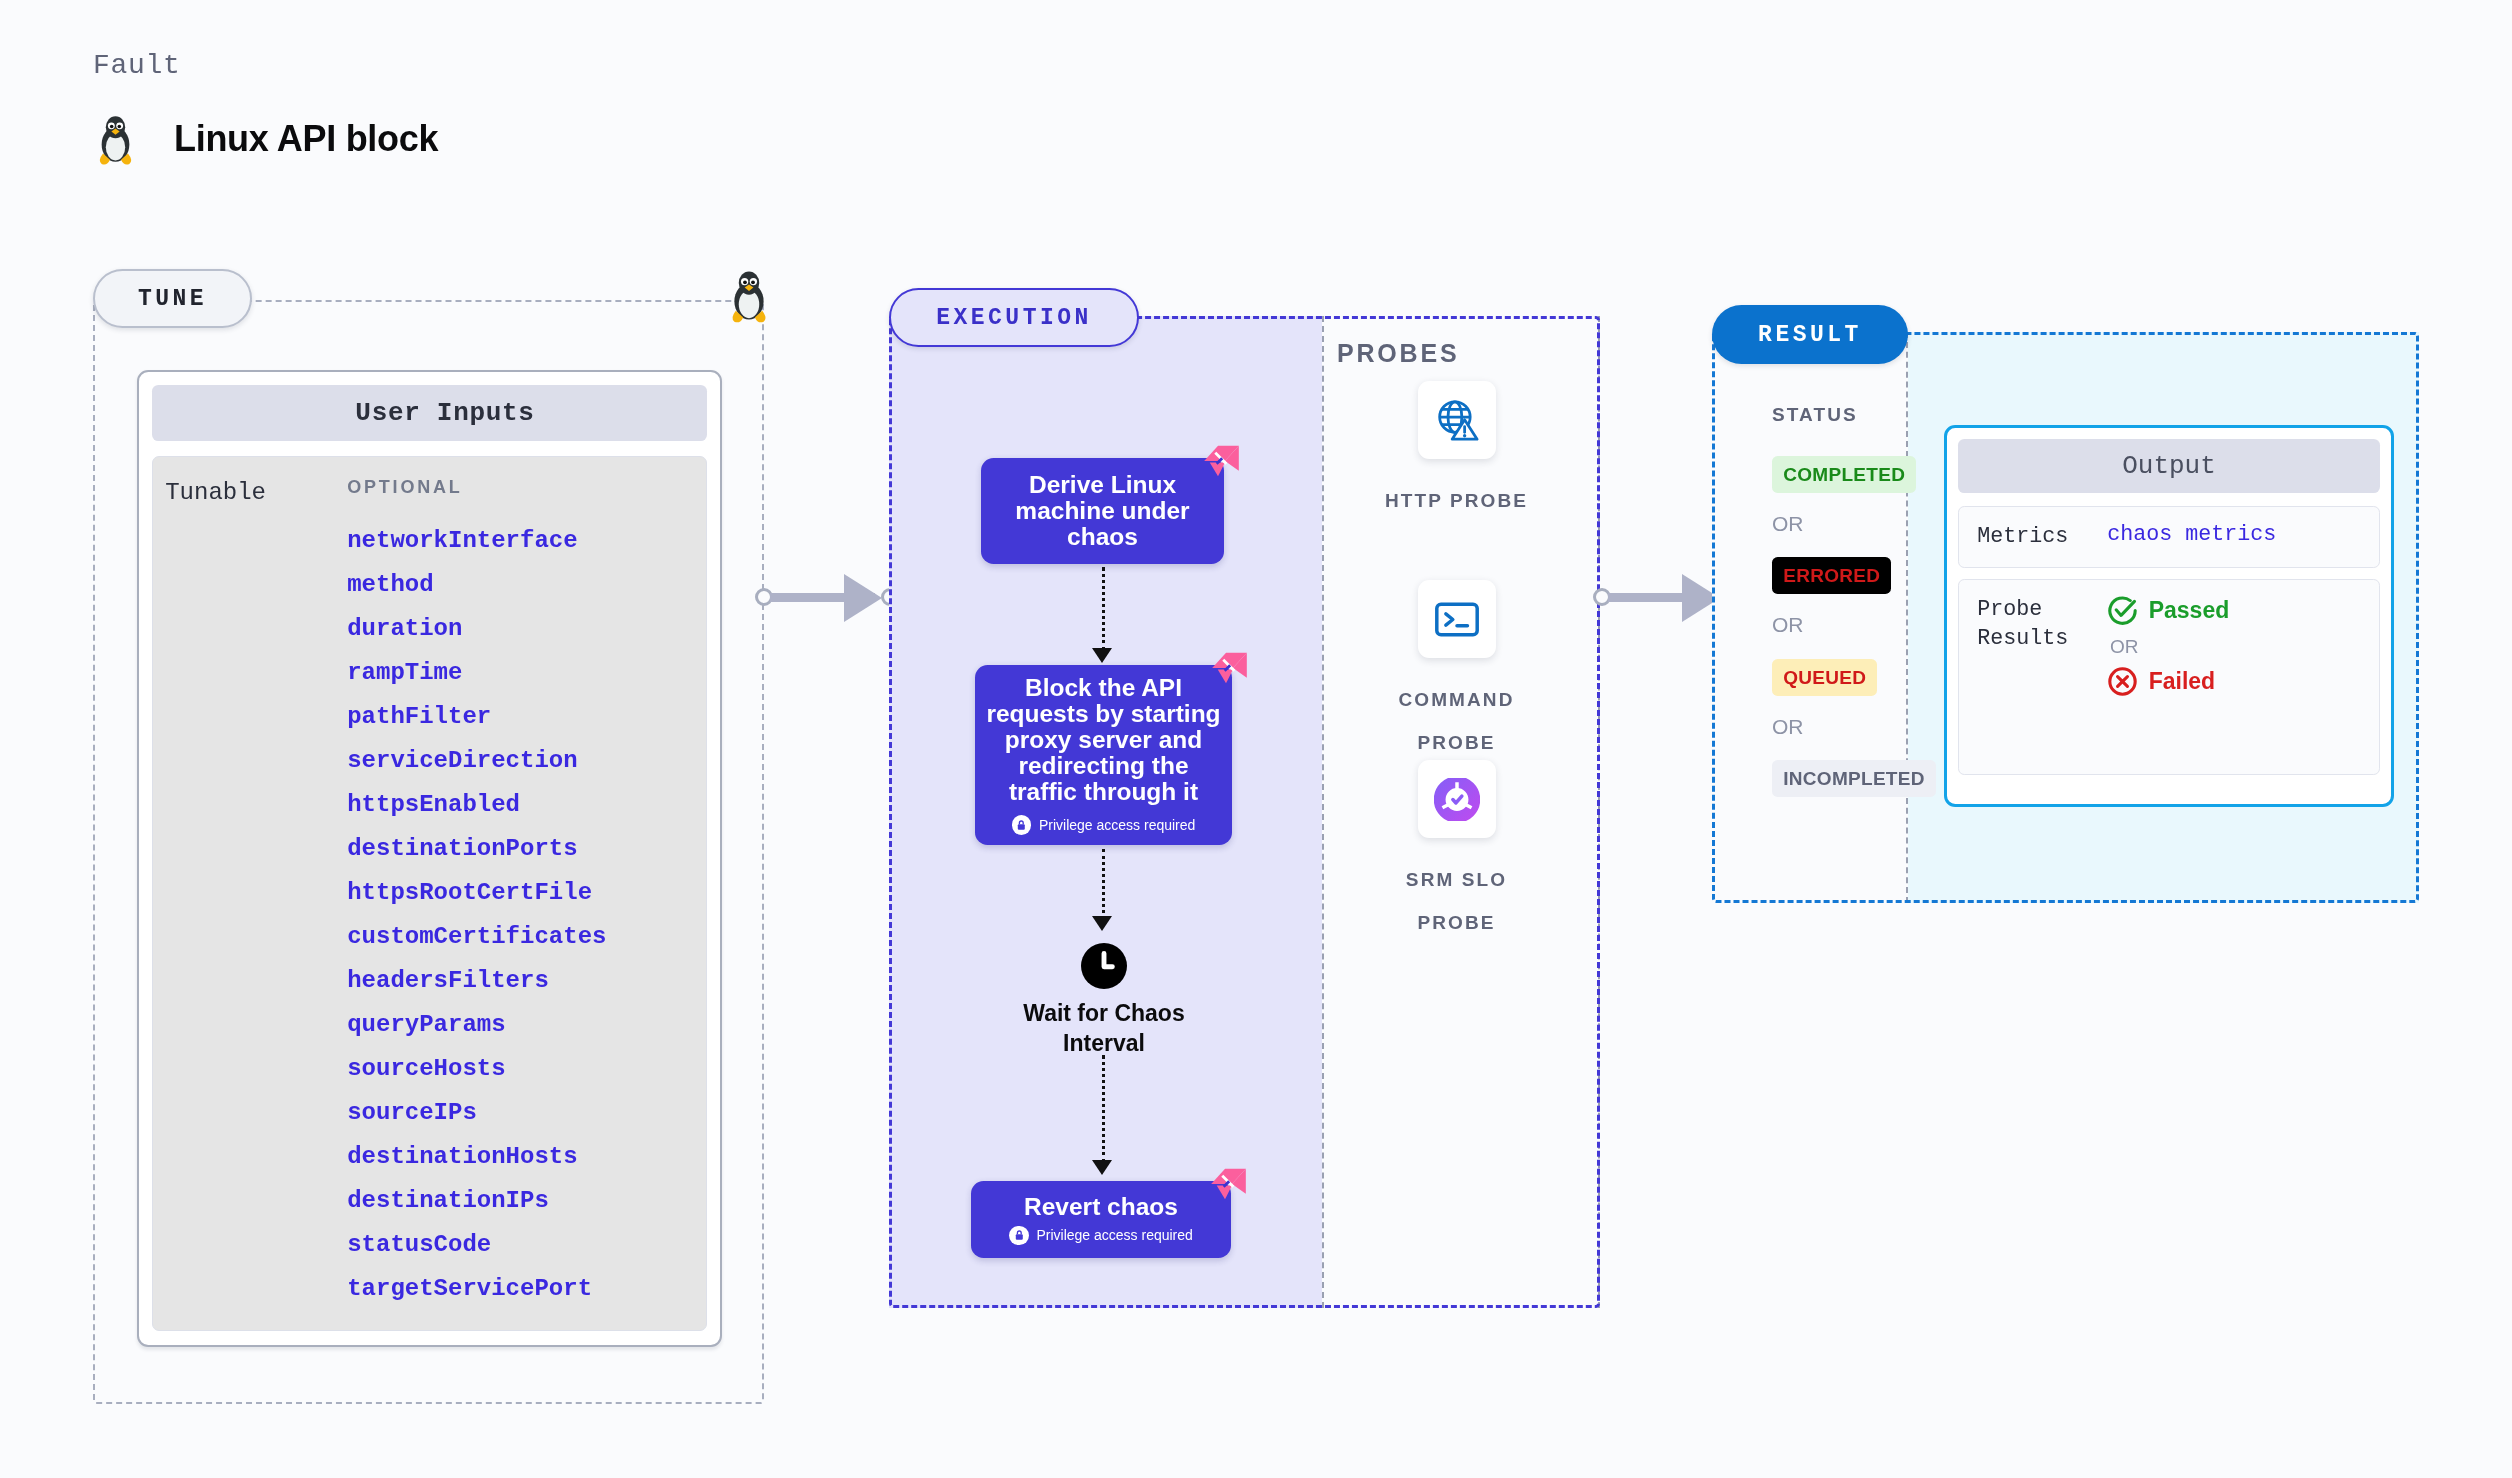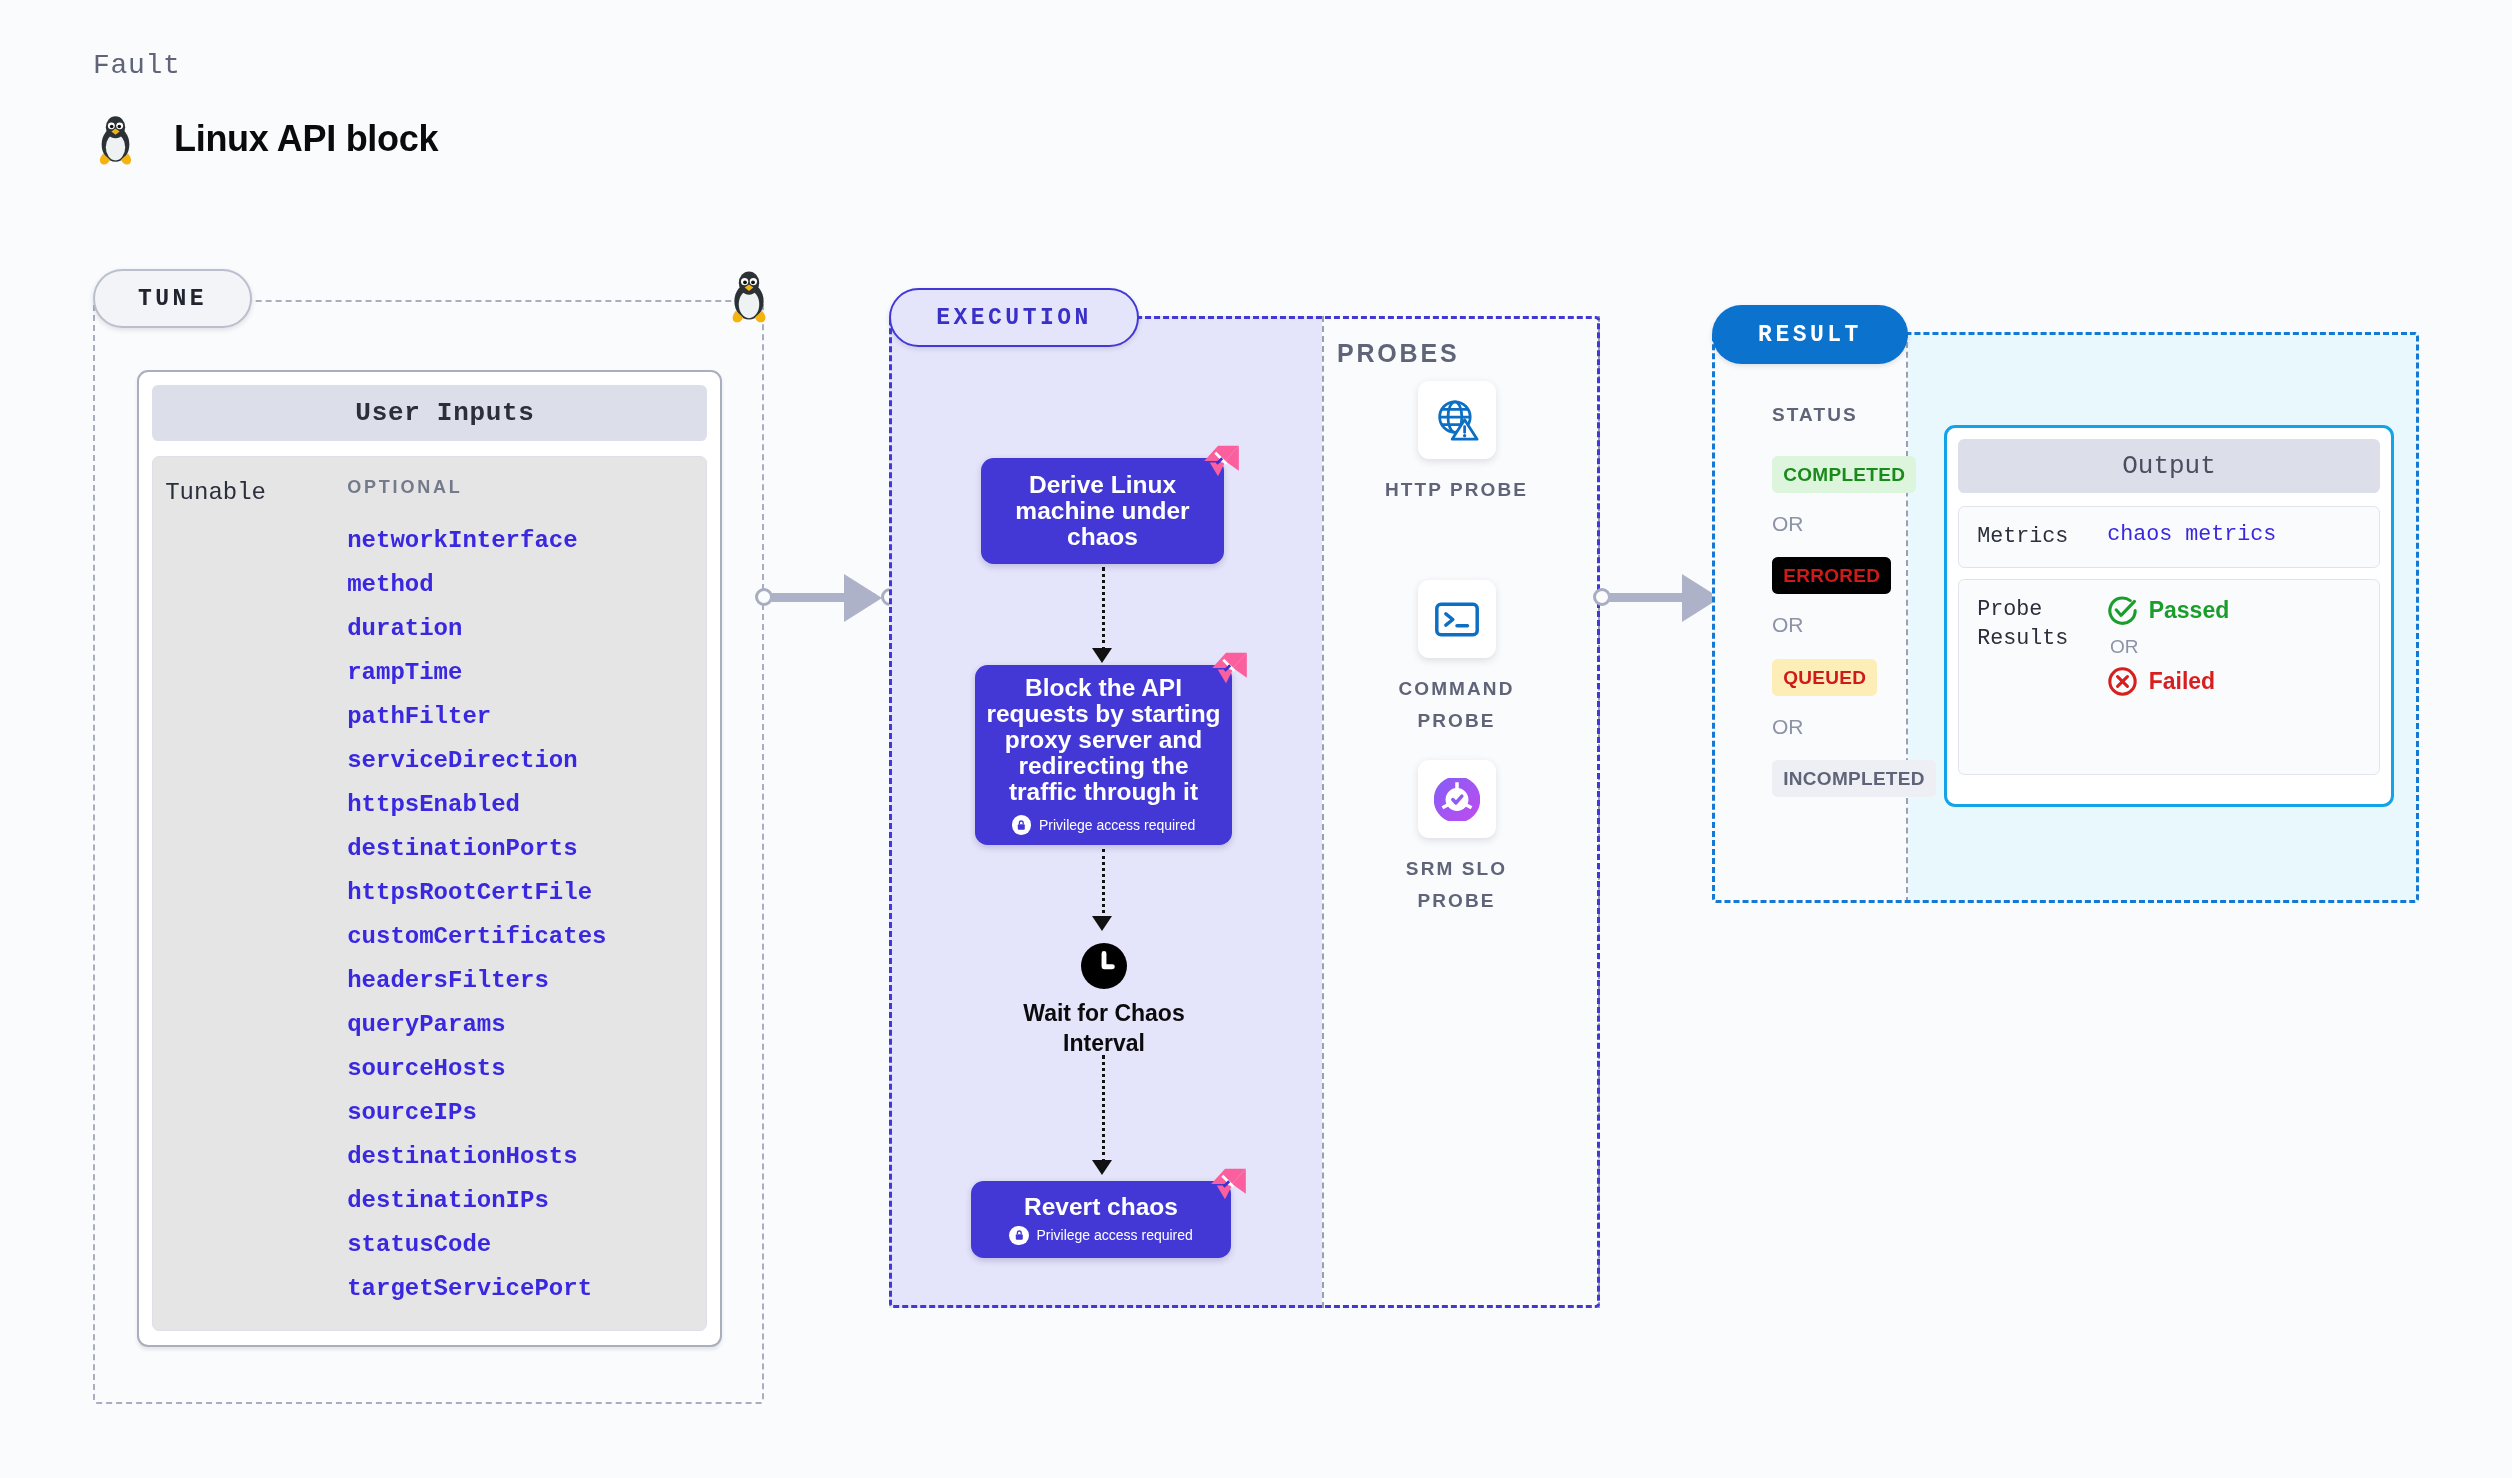--- a/index.html
+++ b/index.html
@@ -160,21 +160,21 @@
     position: absolute; display: flex; flex-direction: column;
     align-items: center; gap: 9.8px;
   }
   .clock-caption {
     font-size: 23px; font-weight: bold; color: #0b0b0d;
     line-height: 29px; text-align: center;
   }
 
   .probe-item {
     position: absolute; display: flex; flex-direction: column;
-    align-items: center; gap: 19px; width: 175px;
+    align-items: center; gap: 30px; width: 175px;
   }
   .probe-tile {
     width: 78px; height: 78px; background: #fff; border-radius: 11.2px;
     display: flex; align-items: center; justify-content: center;
     box-shadow: 0 2.1px 7px rgba(40,45,70,.13);
   }
   .probe-label {
     font-size: 19px; font-weight: bold; color: #5f6478;
     letter-spacing: 2.1px; text-align: center; line-height: 24.5px;
   }

